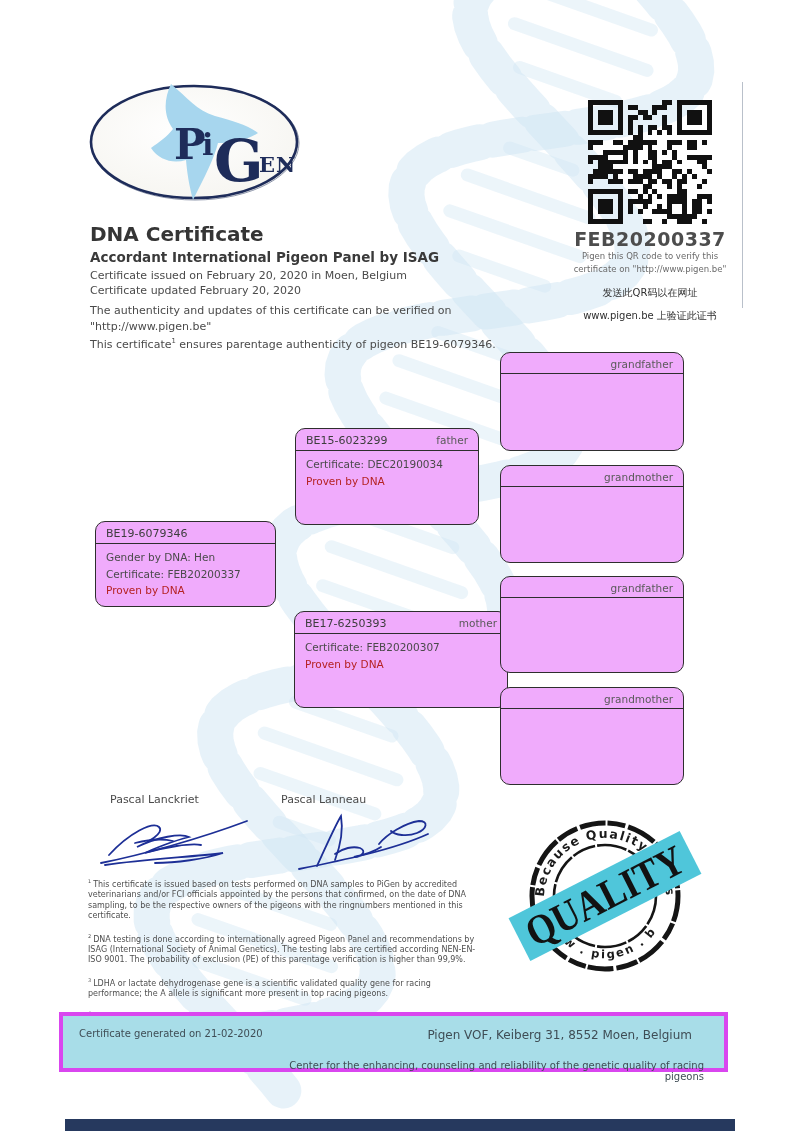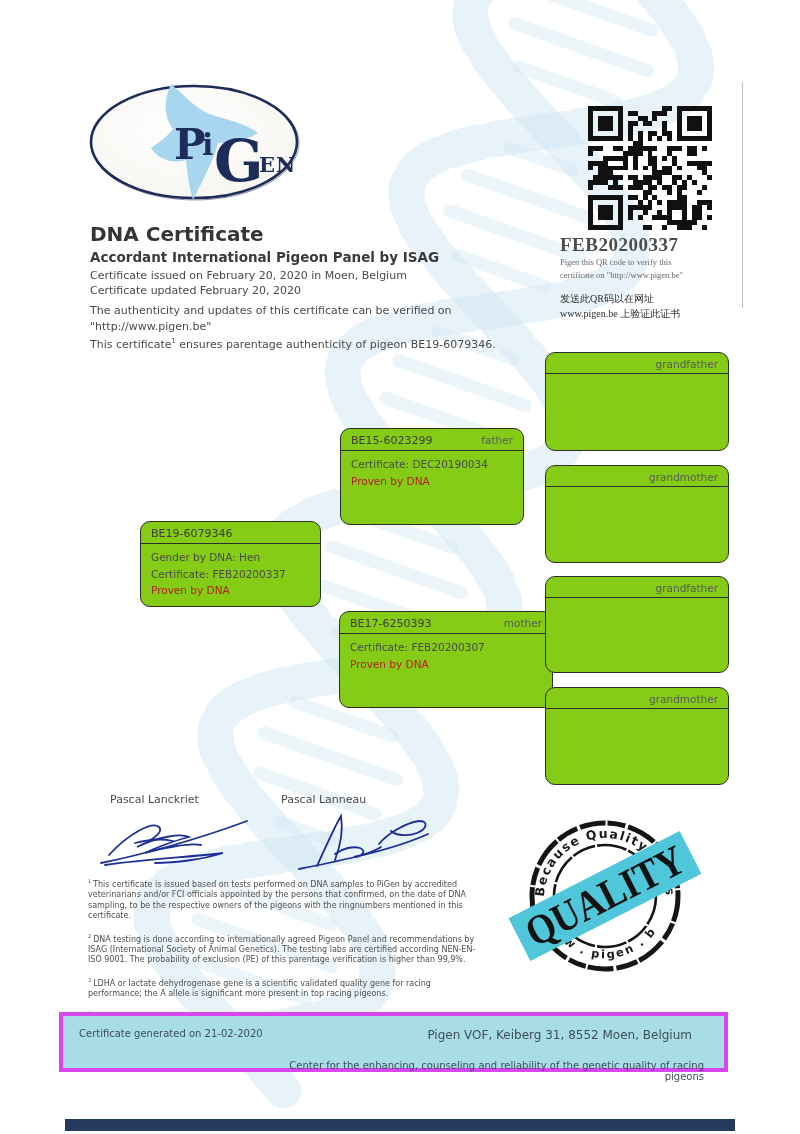--- a/index.html
+++ b/index.html
@@ -12,35 +12,35 @@
   .page{position:relative;width:800px;height:1134px;background:#ffffff;overflow:hidden;
         font-family:"DejaVu Sans","Liberation Sans",sans-serif;color:var(--text);}
   .abs{position:absolute;}
   svg{display:block;}
   .watermark{position:absolute;left:0;top:0;pointer-events:none;}
 
   
   .logo{left:88px;top:82px;width:215px;height:122px;}
 
   
-  .qrwrap{left:560px;top:98px;width:180px;font-family:Liberation Serif, serif;}
+  .qrwrap{left:560px;top:92px;width:180px;text-align:center;}
   .qrimg{margin:8px auto 0;}
   .qr-id{font-size:19px;font-weight:bold;color:var(--id_gray);letter-spacing:.5px;margin-top:4px;}
   .qr-scan{font-size:8.5px;color:#6a6a6a;line-height:13px;}
   .qr-cn{font-size:10px;color:#2f2f2f;line-height:15px;margin-top:9px;}
 
   
   .title{left:90px;top:222px;font-size:20px;font-weight:bold;color:#353535;}
   .subtitle{left:90px;top:249px;font-size:13.5px;font-weight:bold;color:#3a3a3a;}
   .meta{left:90px;font-size:11px;color:#4a4a4a;}
   .para{left:90px;top:303px;font-size:11px;color:#4a4a4a;line-height:15.5px;width:430px;}
   sup{font-size:.62em;}
 
   
-  .pbox{position:absolute;background:#84cc16;border:1.6px solid #2e2e2e;border-radius:10px;box-sizing:border-box;margin-left:45px;}
+  .pbox{position:absolute;background:#f0abfc;border:1.6px solid #2e2e2e;border-radius:10px;box-sizing:border-box;}
   .pbox .hd{display:flex;justify-content:space-between;align-items:flex-start;
             padding:5px 10px 3px;border-bottom:1.5px solid #2e2e2e;}
   .ring{font-size:11px;color:#3d3d3d;}
   .role{font-size:10.5px;color:#5a5a5a;}
   .bd{padding:5px 10px;font-size:10.5px;color:#4a4a4a;line-height:16.5px;}
   .red{color:var(--red);}
 
   
   .signame{font-size:11px;color:#4a4a4a;}
   .sig path{fill:none;stroke:var(--sig_blue);stroke-width:1.8;stroke-linecap:round;}
@@ -426,21 +426,21 @@
         <rect x="15" y="24" width="1" height="1" style="fill: var(--qr_dark);"></rect>
         <rect x="18" y="24" width="1" height="1" style="fill: var(--qr_dark);"></rect>
         <rect x="19" y="24" width="1" height="1" style="fill: var(--qr_dark);"></rect>
         <rect x="20" y="24" width="1" height="1" style="fill: var(--qr_dark);"></rect>
         <rect x="23" y="24" width="1" height="1" style="fill: var(--qr_dark);"></rect>
       </svg>
     <div class="qr-id">FEB20200337</div>
     <div class="qr-scan">Pigen this QR code to verify this</div>
     <div class="qr-scan">certificate on "http://www.pigen.be"</div>
     <div class="qr-cn">发送此QR码以在网址</div>
-    <div class="qr-cn" style="margin-top:0">www.pigen.be 上验证此证书</div>
+    <div class="qr-cn" style="margin-top:8px">www.pigen.be 上验证此证书</div>
   </div>
 
   <div class="abs title">DNA Certificate</div>
   <div class="abs subtitle">Accordant International Pigeon Panel by ISAG</div>
   <div class="abs meta" style="top:269px">Certificate issued on February 20, 2020 in Moen, Belgium</div>
   <div class="abs meta" style="top:284px">Certificate updated February 20, 2020</div>
   <div class="abs para">
     <span>The authenticity and updates of this certificate can be verified on "http://www.pigen.be"</span><br>
     <span><span>This certificate</span><sup>1</sup><span> ensures parentage authenticity of pigeon BE19-6079346.</span></span>
   </div>

